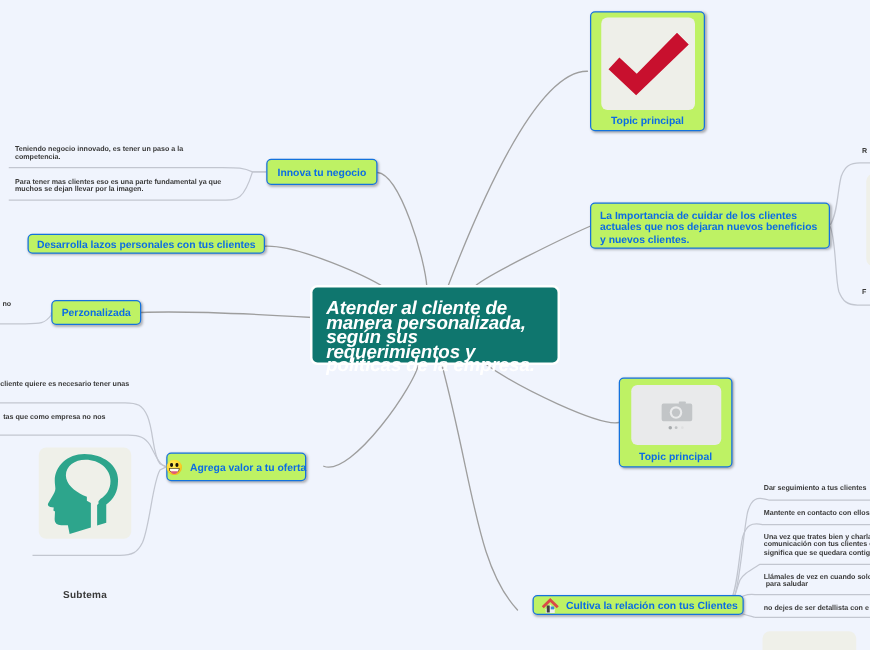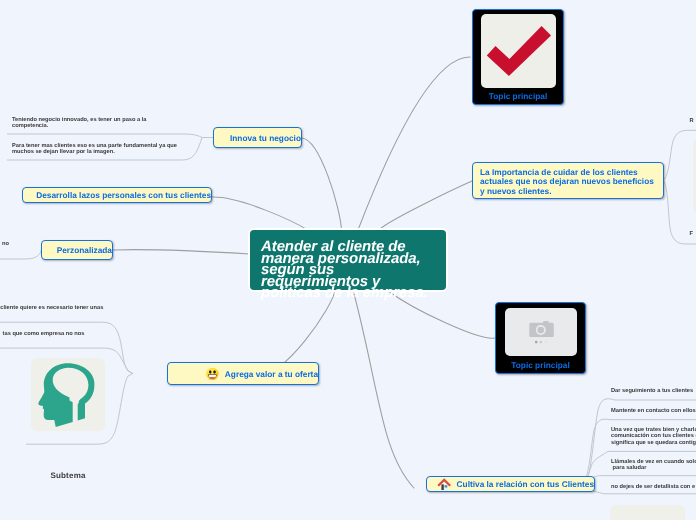--- a/index.html
+++ b/index.html
@@ -11,31 +11,31 @@
   svg.links{position:absolute;left:0;top:0;width:696px;height:520px;}
   .node{position:absolute;box-sizing:border-box;}
 
   
   .central{background:#0f766e;border-radius:4px;color:#fff;
     box-shadow:0 0 0 2px #fff;
     font-weight:bold;font-style:italic;font-size:15px;line-height:11.6px;
     padding:11px 10px 0 11px;letter-spacing:-0.1px;}
 
   
-  .mainbox{background:#fef9c3;border:1.5px solid #1472dd;border-radius:4px;
+  .mainbox{background:#bef264;border:1.5px solid #1472dd;border-radius:4px;
     color:#0b6ce5;font-weight:bold;font-size:8.3px;
     box-shadow:1px 1px 2px rgba(0,0,0,.28);
-    display:flex;align-items:center;justify-content:flex-end;}
+    display:flex;align-items:center;justify-content:center;}
   .mainbox .lbl{white-space:nowrap;letter-spacing:0px;}
 
   
   .mainbox.multi{display:block;line-height:9.3px;text-align:left;}
 
   
-  .imgcard{background:#000000;border:1.5px solid #1472dd;border-radius:4px;
+  .imgcard{background:#bef264;border:1.5px solid #1472dd;border-radius:4px;
     box-shadow:1px 1px 2px rgba(0,0,0,.3);
     display:flex;flex-direction:column;align-items:center;}
   .imgcard .ph{background:#eeefe9;border-radius:5px;}
   .imgcard .cap{color:#0b6ce5;font-weight:bold;font-size:8.3px;letter-spacing:0;}
 
   
   .baresub{position:absolute;display:flex;flex-direction:column;align-items:center;gap:38px;}
   .baresub .ph{background:#eff0e9;border-radius:6px;}
   .baresub .cap{color:#3a3a3a;font-weight:bold;font-size:8px;letter-spacing:.2px;}
 
@@ -113,21 +113,21 @@
       <svg viewBox="0 0 15 13.5" width="15" height="13.5">
         <path d="M3.6 10.4 L7.2 6.6 L10.8 10.4 V13.4 H3.6 Z" fill="#efefef"></path>
         <path d="M7.2 1.3 L14.0 8.0 L12.4 9.6 L7.2 4.5 L2.0 9.6 L0.4 8.0 Z" fill="#da4b47"></path>
         <rect x="4.4" y="7.4" width="2.4" height="5.6" fill="#3f3f3f"></rect>
         <rect x="7.6" y="8.2" width="2.7" height="2.3" fill="#3a8fd4"></rect>
       </svg>
     </span>
     <span class="lbl">Cultiva la relación con tus Clientes</span>
   </div>
 
-  <div class="node mainbox" style="left:133px;top:362px;width:152px;height:23px;margin-left:34px;">
+  <div class="node mainbox" style="left:133px;top:362px;width:112px;height:23px;">
     <span class="icon" style="margin-right:6px;line-height:0;">
       <svg viewBox="0 0 13 13" width="13" height="13">
         <defs>
           <radialGradient id="smg" cx="40%" cy="35%" r="75%">
             <stop offset="0%" stop-color="#fff06a"></stop>
             <stop offset="55%" stop-color="#ffd92e"></stop>
             <stop offset="100%" stop-color="#edae12"></stop>
           </radialGradient>
         </defs>
         <circle cx="6.4" cy="6.9" r="6.2" fill="url(#smg)"></circle>

